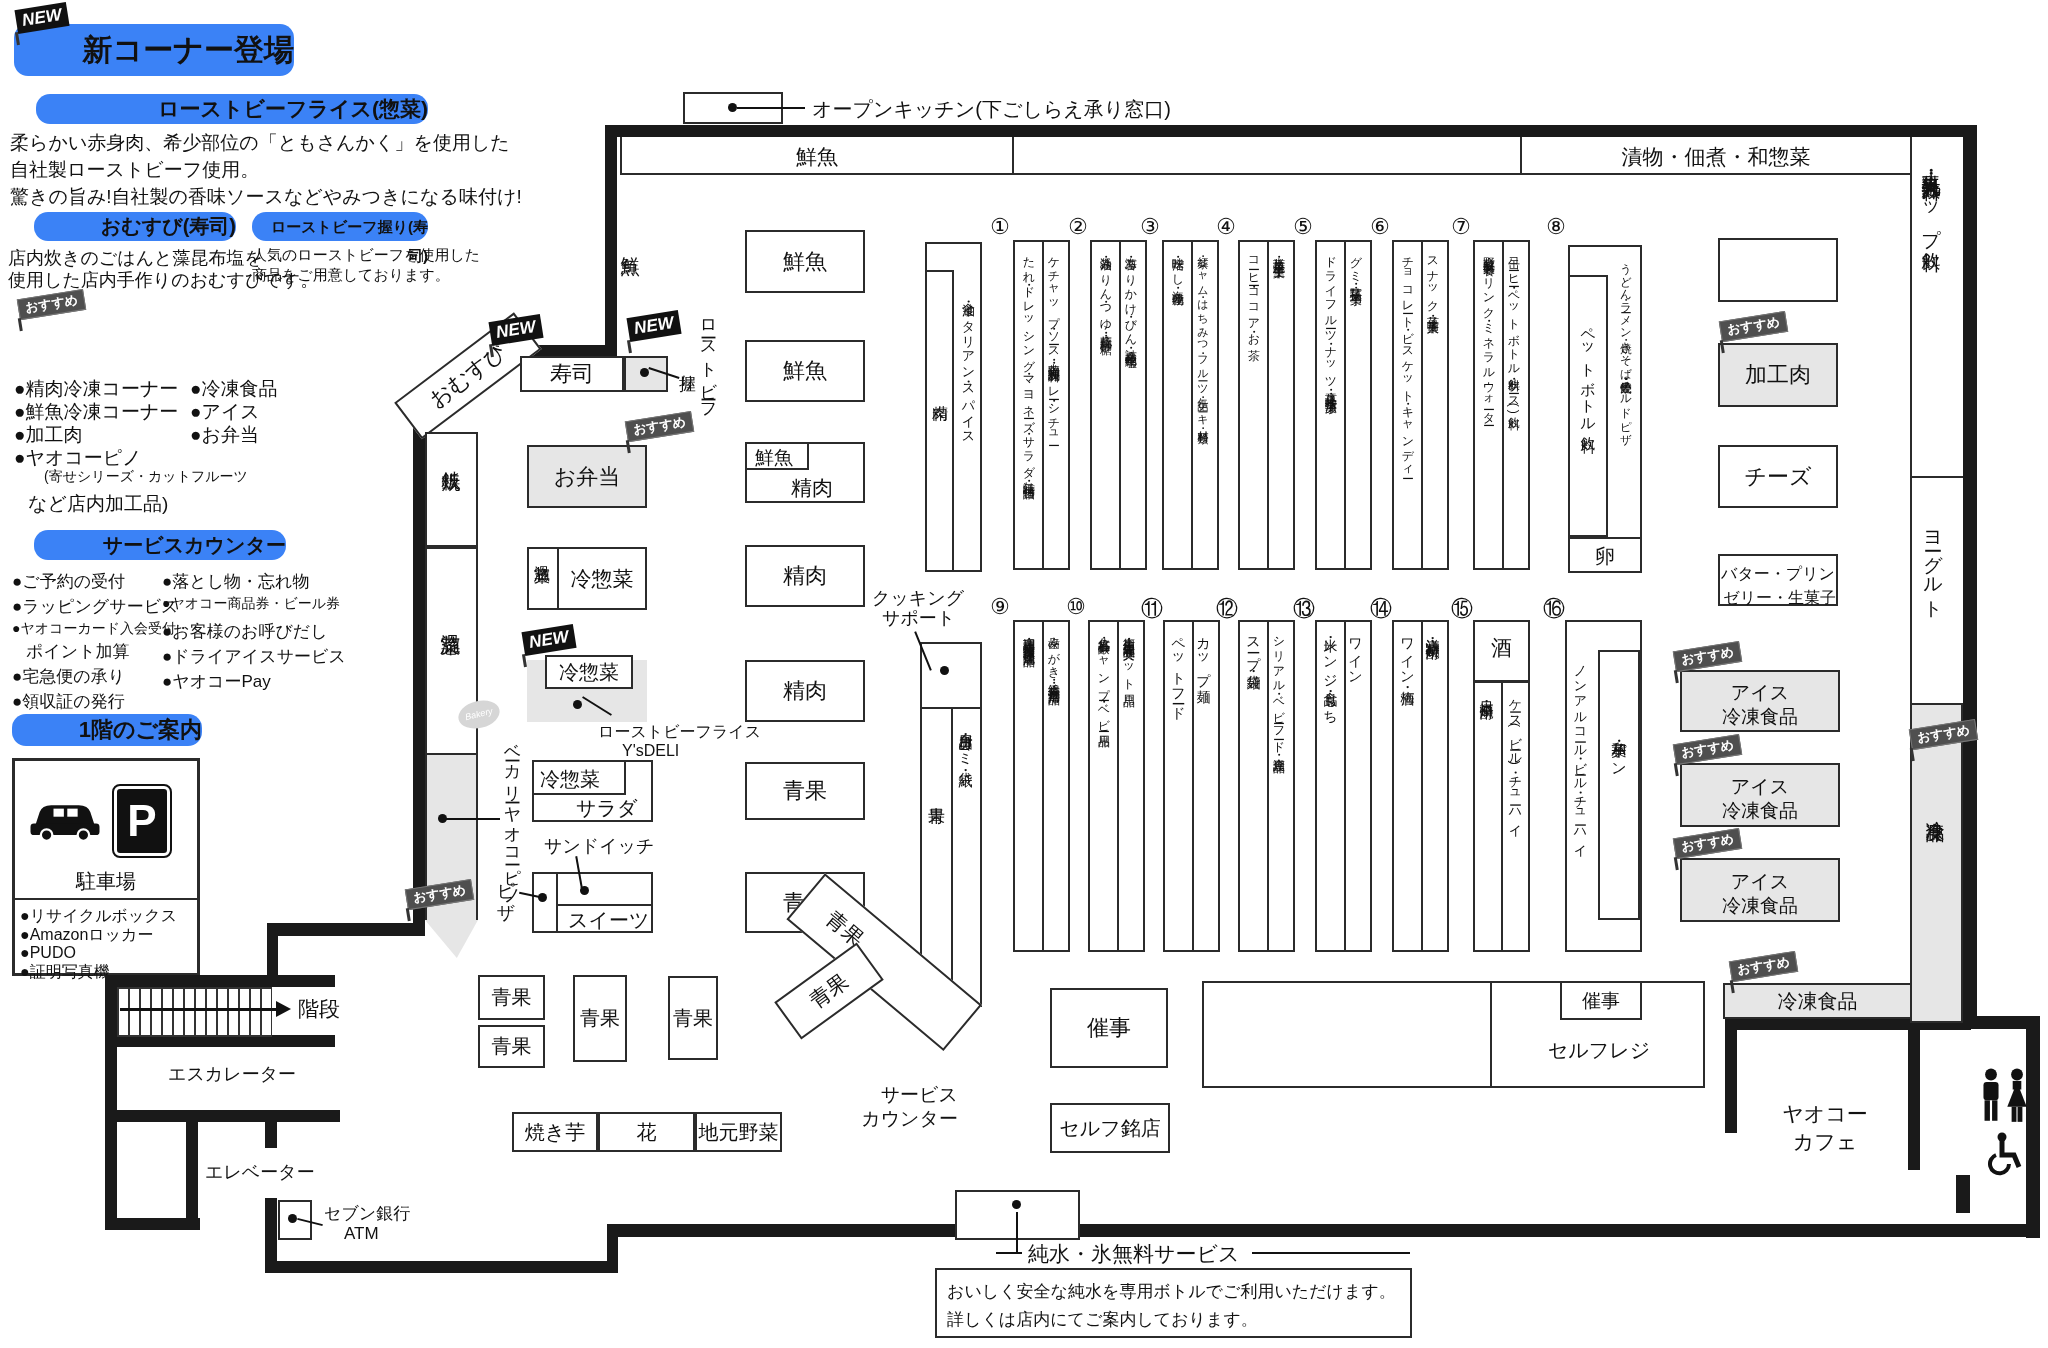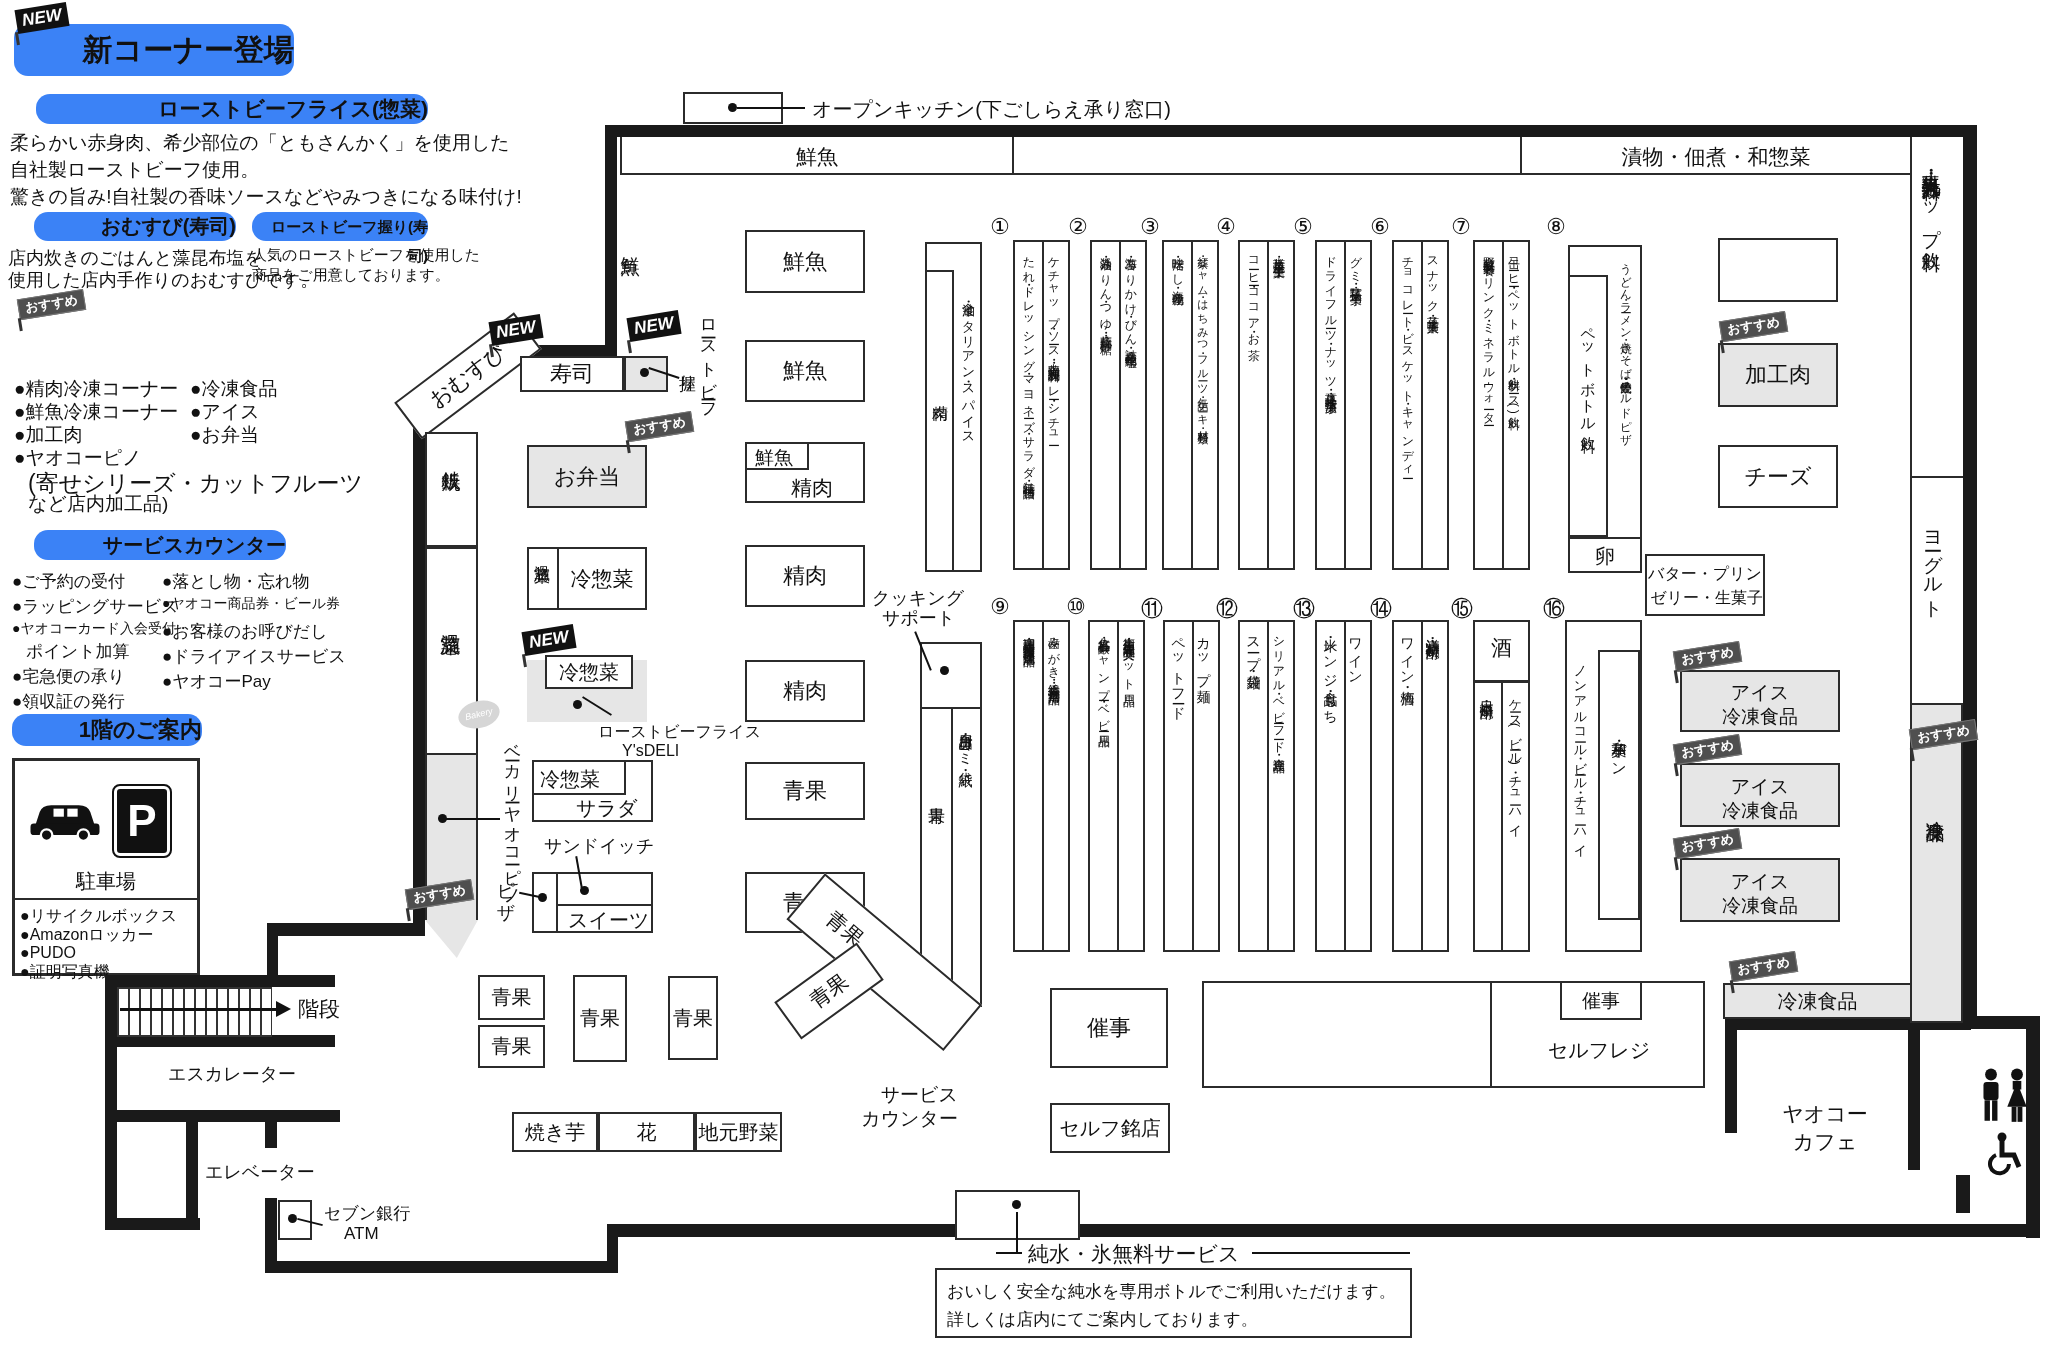--- a/index.html
+++ b/index.html
@@ -52,21 +52,21 @@
 
   <div class="flag osu" style="left:18px;top:294px">おすすめ</div>
 
   <div class="lbl" style="left:14px;top:376px;font-size:19px">●精肉冷凍コーナー</div>
   <div class="lbl" style="left:190px;top:376px;font-size:19px">●冷凍食品</div>
   <div class="lbl" style="left:14px;top:399px;font-size:19px">●鮮魚冷凍コーナー</div>
   <div class="lbl" style="left:190px;top:399px;font-size:19px">●アイス</div>
   <div class="lbl" style="left:14px;top:422px;font-size:19px">●加工肉</div>
   <div class="lbl" style="left:190px;top:422px;font-size:19px">●お弁当</div>
   <div class="lbl" style="left:14px;top:445px;font-size:19px">●ヤオコーピノ</div>
-  <div class="lbl" style="left:28px;top:468px;font-size:23px">(寄せシリーズ・カットフルーツ</div>
+  <div class="lbl" style="left:44px;top:468px;font-size:14px">(寄せシリーズ・カットフルーツ</div>
   <div class="lbl" style="left:28px;top:491px;font-size:19px">など店内加工品)</div>
 
   <div class="ghead" style="left:34px;top:530px;width:252px;height:30px;font-size:20px;line-height:30px">サービスカウンター</div>
   <div class="lbl" style="left:12px;top:570px;font-size:17px">●ご予約の受付</div>
   <div class="lbl" style="left:12px;top:595px;font-size:17px">●ラッピングサービス</div>
   <div class="lbl" style="left:12px;top:620px;font-size:14px">●ヤオコーカード入会受付・</div>
   <div class="lbl" style="left:26px;top:640px;font-size:17px">ポイント加算</div>
   <div class="lbl" style="left:12px;top:665px;font-size:17px">●宅急便の承り</div>
   <div class="lbl" style="left:12px;top:690px;font-size:17px">●領収証の発行</div>
   <div class="lbl" style="left:162px;top:570px;font-size:17px">●落とし物・忘れ物</div>
@@ -369,21 +369,21 @@
   </div>
 
   <div class="box" style="left:1718px;top:238px;width:120px;height:64px"></div>
   <div class="flag osu" style="left:1720px;top:316px">おすすめ</div>
   <div class="box gray" style="left:1718px;top:343px;width:120px;height:64px">
     <div class="lbl ctr" style="left:0;top:0;width:116px;height:60px;font-size:22px">加工肉</div>
   </div>
   <div class="box" style="left:1718px;top:445px;width:120px;height:63px">
     <div class="lbl ctr" style="left:0;top:0;width:116px;height:59px;font-size:22px">チーズ</div>
   </div>
-  <div class="box" style="left:1645px;top:554px;width:120px;height:62px">
+  <div class="box" style="left:1718px;top:554px;width:120px;height:52px">
     <div class="lbl" style="left:0;top:8px;width:116px;text-align:center;font-size:16px">バター・プリン</div>
     <div class="lbl" style="left:0;top:32px;width:116px;text-align:right;font-size:16px">ゼリー・生菓子</div>
   </div>
   <div class="flag osu" style="left:1674px;top:646px">おすすめ</div>
   <div class="box gray" style="left:1680px;top:670px;width:160px;height:62px">
     <div class="lbl" style="left:0;top:8px;width:156px;text-align:center;font-size:19px">アイス</div>
     <div class="lbl" style="left:0;top:32px;width:156px;text-align:center;font-size:19px">冷凍食品</div>
   </div>
   <div class="flag osu" style="left:1674px;top:739px">おすすめ</div>
   <div class="box gray" style="left:1680px;top:763px;width:160px;height:64px">

